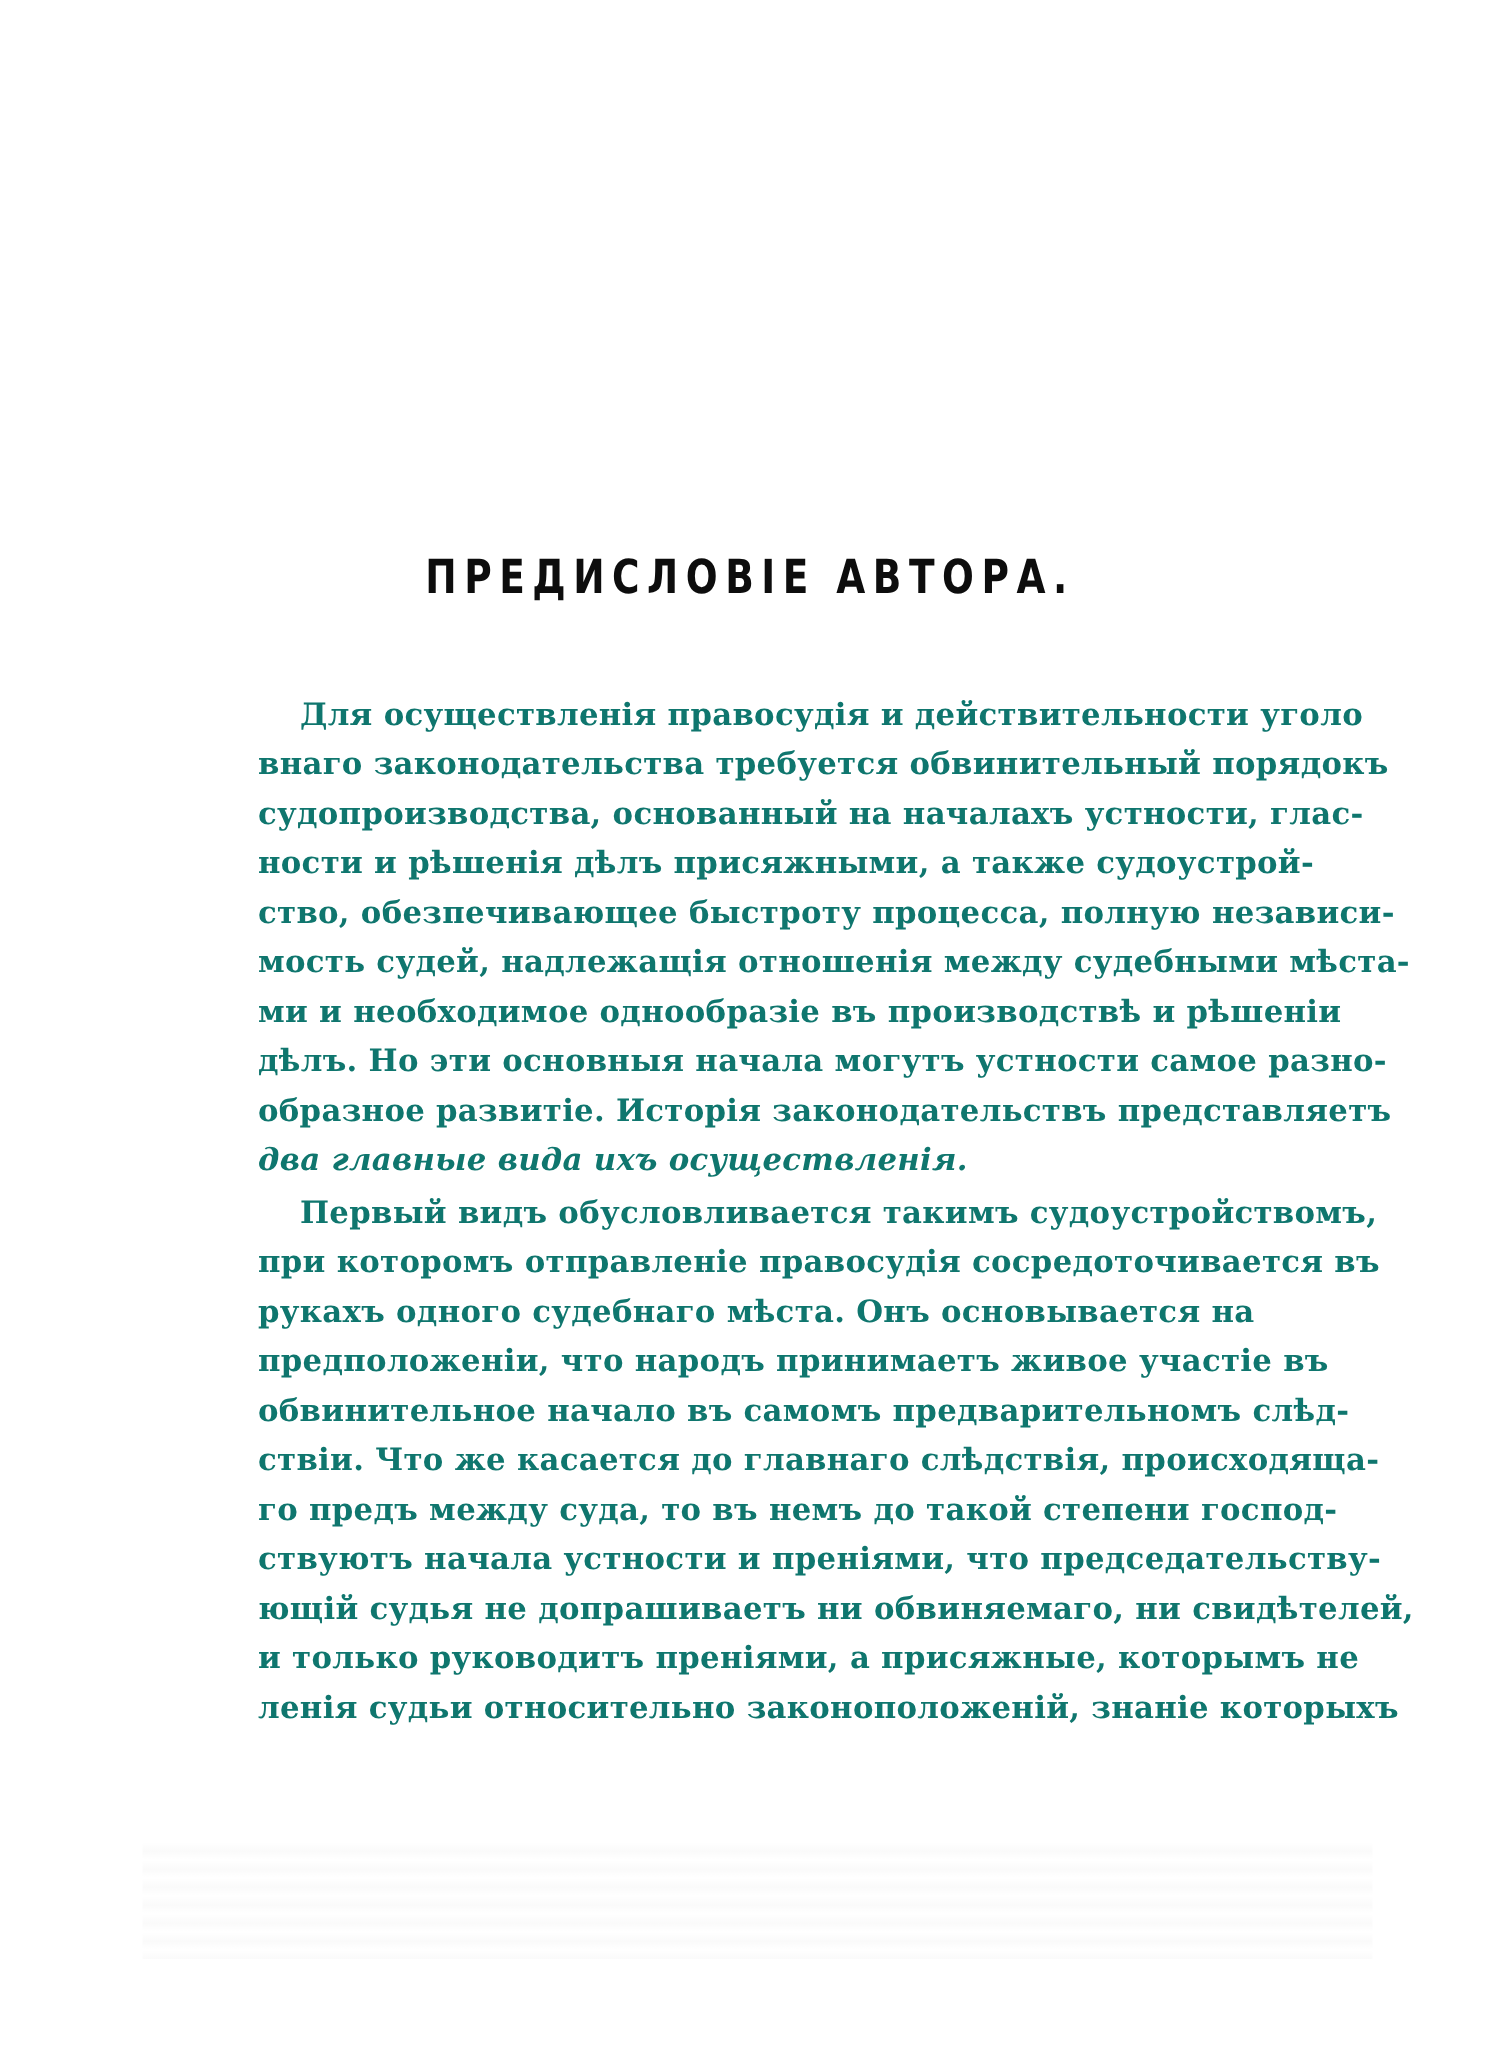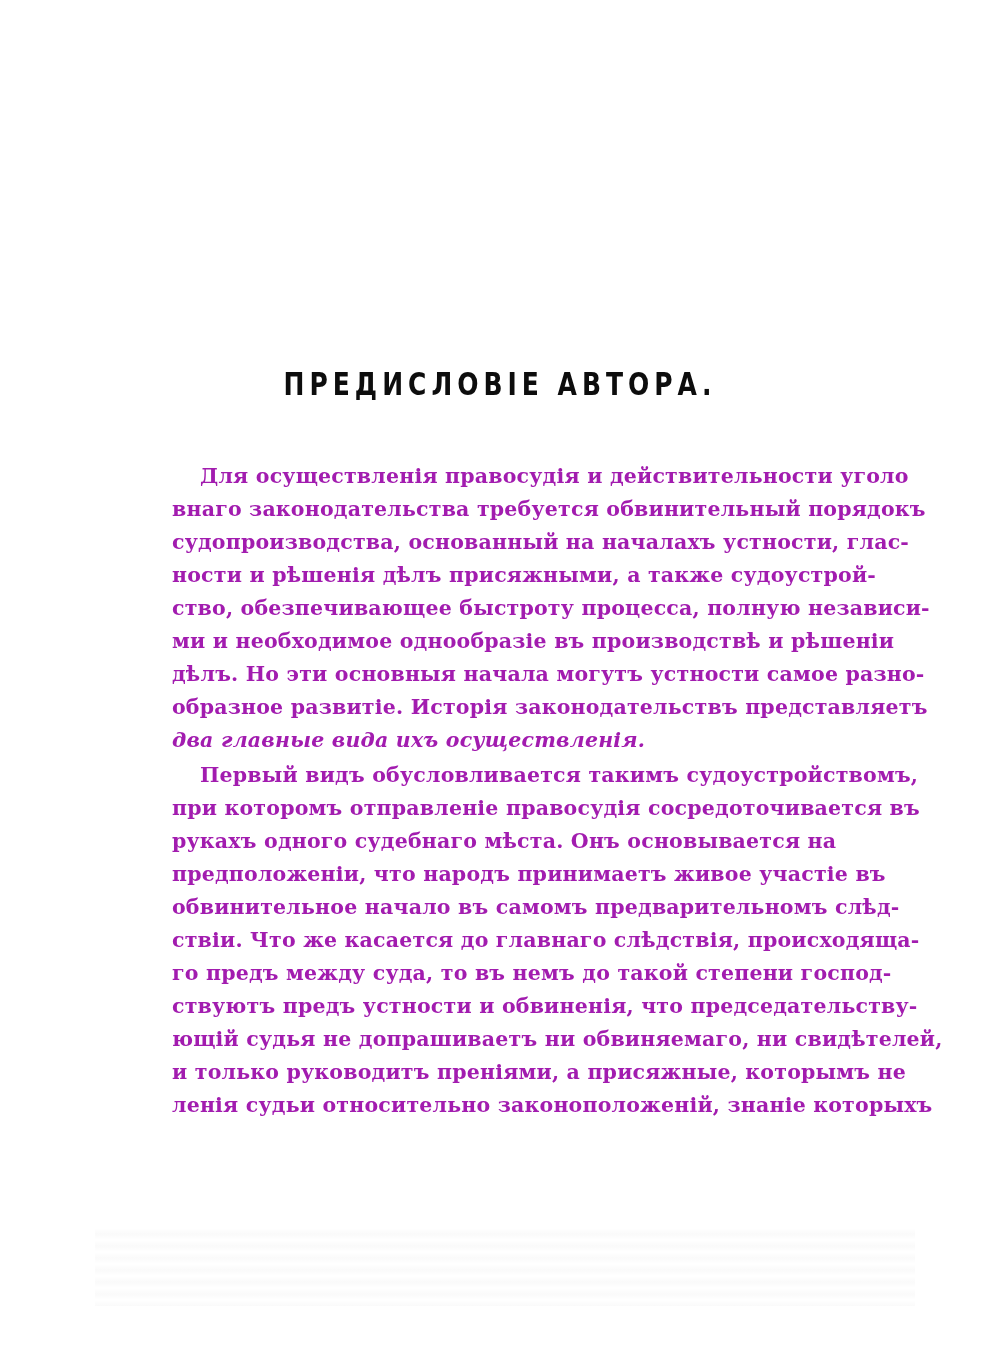--- a/index.html
+++ b/index.html
@@ -52,21 +52,21 @@
       display: block;
       height: 33px;
       line-height: 33px;
       font-size: 20.5px;
       font-weight: bold;
       text-align: justify;
       text-align-last: justify;
       white-space: nowrap;
       overflow: visible;
       letter-spacing: 0.2px;
-      color: #a21caf;
+      color: #0f766e;
     }
     .line.indent {
       padding-left: 28px;
     }
     .line.last {
       text-align-last: left;
       font-style: italic;
     }
     .para + .para {
       margin-top: 2px;
@@ -94,35 +94,36 @@
   <div class="title">ПРЕДИСЛОВІЕ АВТОРА.</div>
 
   <div class="body-text">
 
     <div class="para">
       <span class="line indent">Для осуществленія правосудія и действительности уголо</span>
       <span class="line">внаго законодательства требуется обвинительный порядокъ</span>
       <span class="line">судопроизводства, основанный на началахъ устности, глас-</span>
       <span class="line">ности и рѣшенія дѣлъ присяжными, а также судоустрой-</span>
       <span class="line">ство, обезпечивающее быстроту процесса, полную независи-</span>
+      <span class="line">мость судей, надлежащія отношенія между судебными мѣста-</span>
       <span class="line">ми и необходимое однообразіе въ производствѣ и рѣшеніи</span>
       <span class="line">дѣлъ. Но эти основныя начала могутъ устности самое разно-</span>
       <span class="line">образное развитіе. Исторія законодательствъ представляетъ</span>
       <span class="line last">два главные вида ихъ осуществленія.</span>
     </div>
 
     <div class="para">
       <span class="line indent">Первый видъ обусловливается такимъ судоустройствомъ,</span>
       <span class="line">при которомъ отправленіе правосудія сосредоточивается въ</span>
       <span class="line">рукахъ одного судебнаго мѣста. Онъ основывается на</span>
       <span class="line">предположеніи, что народъ принимаетъ живое участіе въ</span>
       <span class="line">обвинительное начало въ самомъ предварительномъ слѣд-</span>
       <span class="line">ствіи. Что же касается до главнаго слѣдствія, происходяща-</span>
       <span class="line">го предъ между суда, то въ немъ до такой степени господ-</span>
-      <span class="line">ствуютъ предъ устности и обвиненія, что председательству-</span>
+      <span class="line">ствуютъ начала устности и преніями, что председательству-</span>
       <span class="line">ющій судья не допрашиваетъ ни обвиняемаго, ни свидѣтелей,</span>
       <span class="line">и только руководитъ преніями, а присяжные, которымъ не</span>
       <span class="line">ленія судьи относительно законоположеній, знаніе которыхъ</span>
     </div>
 
   </div>
 
   <div class="bleed"></div>
 </div>
 

